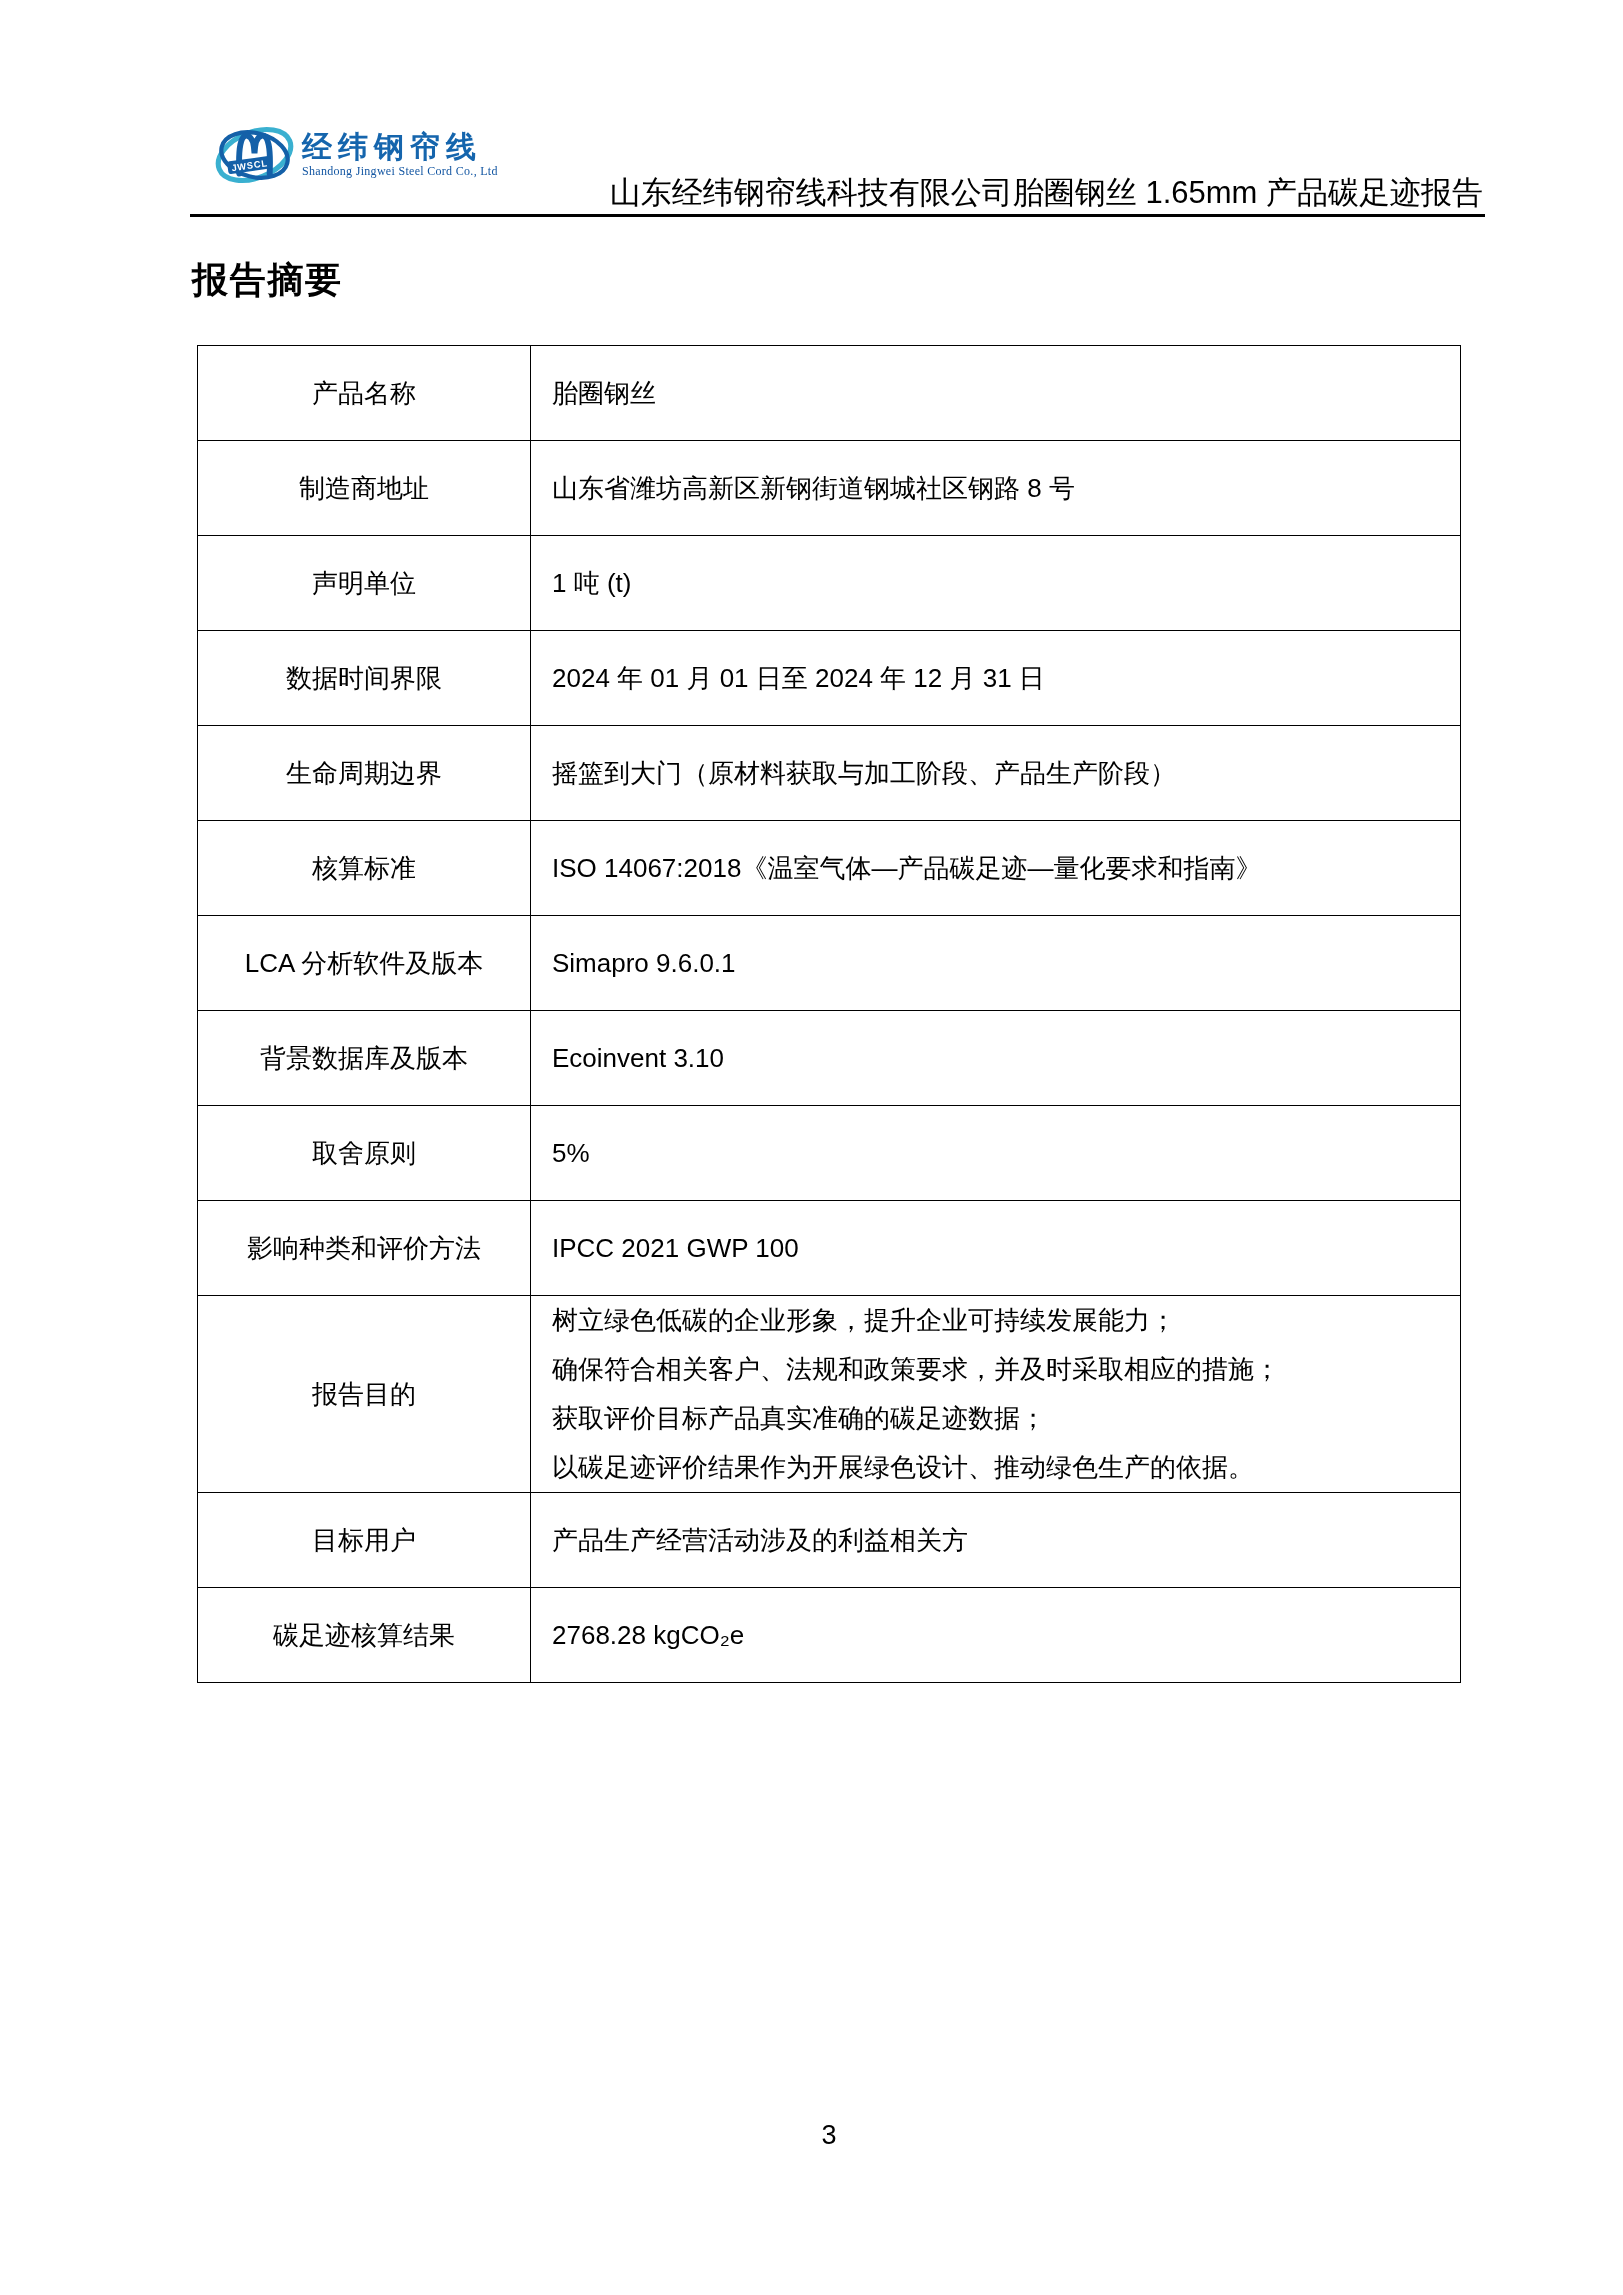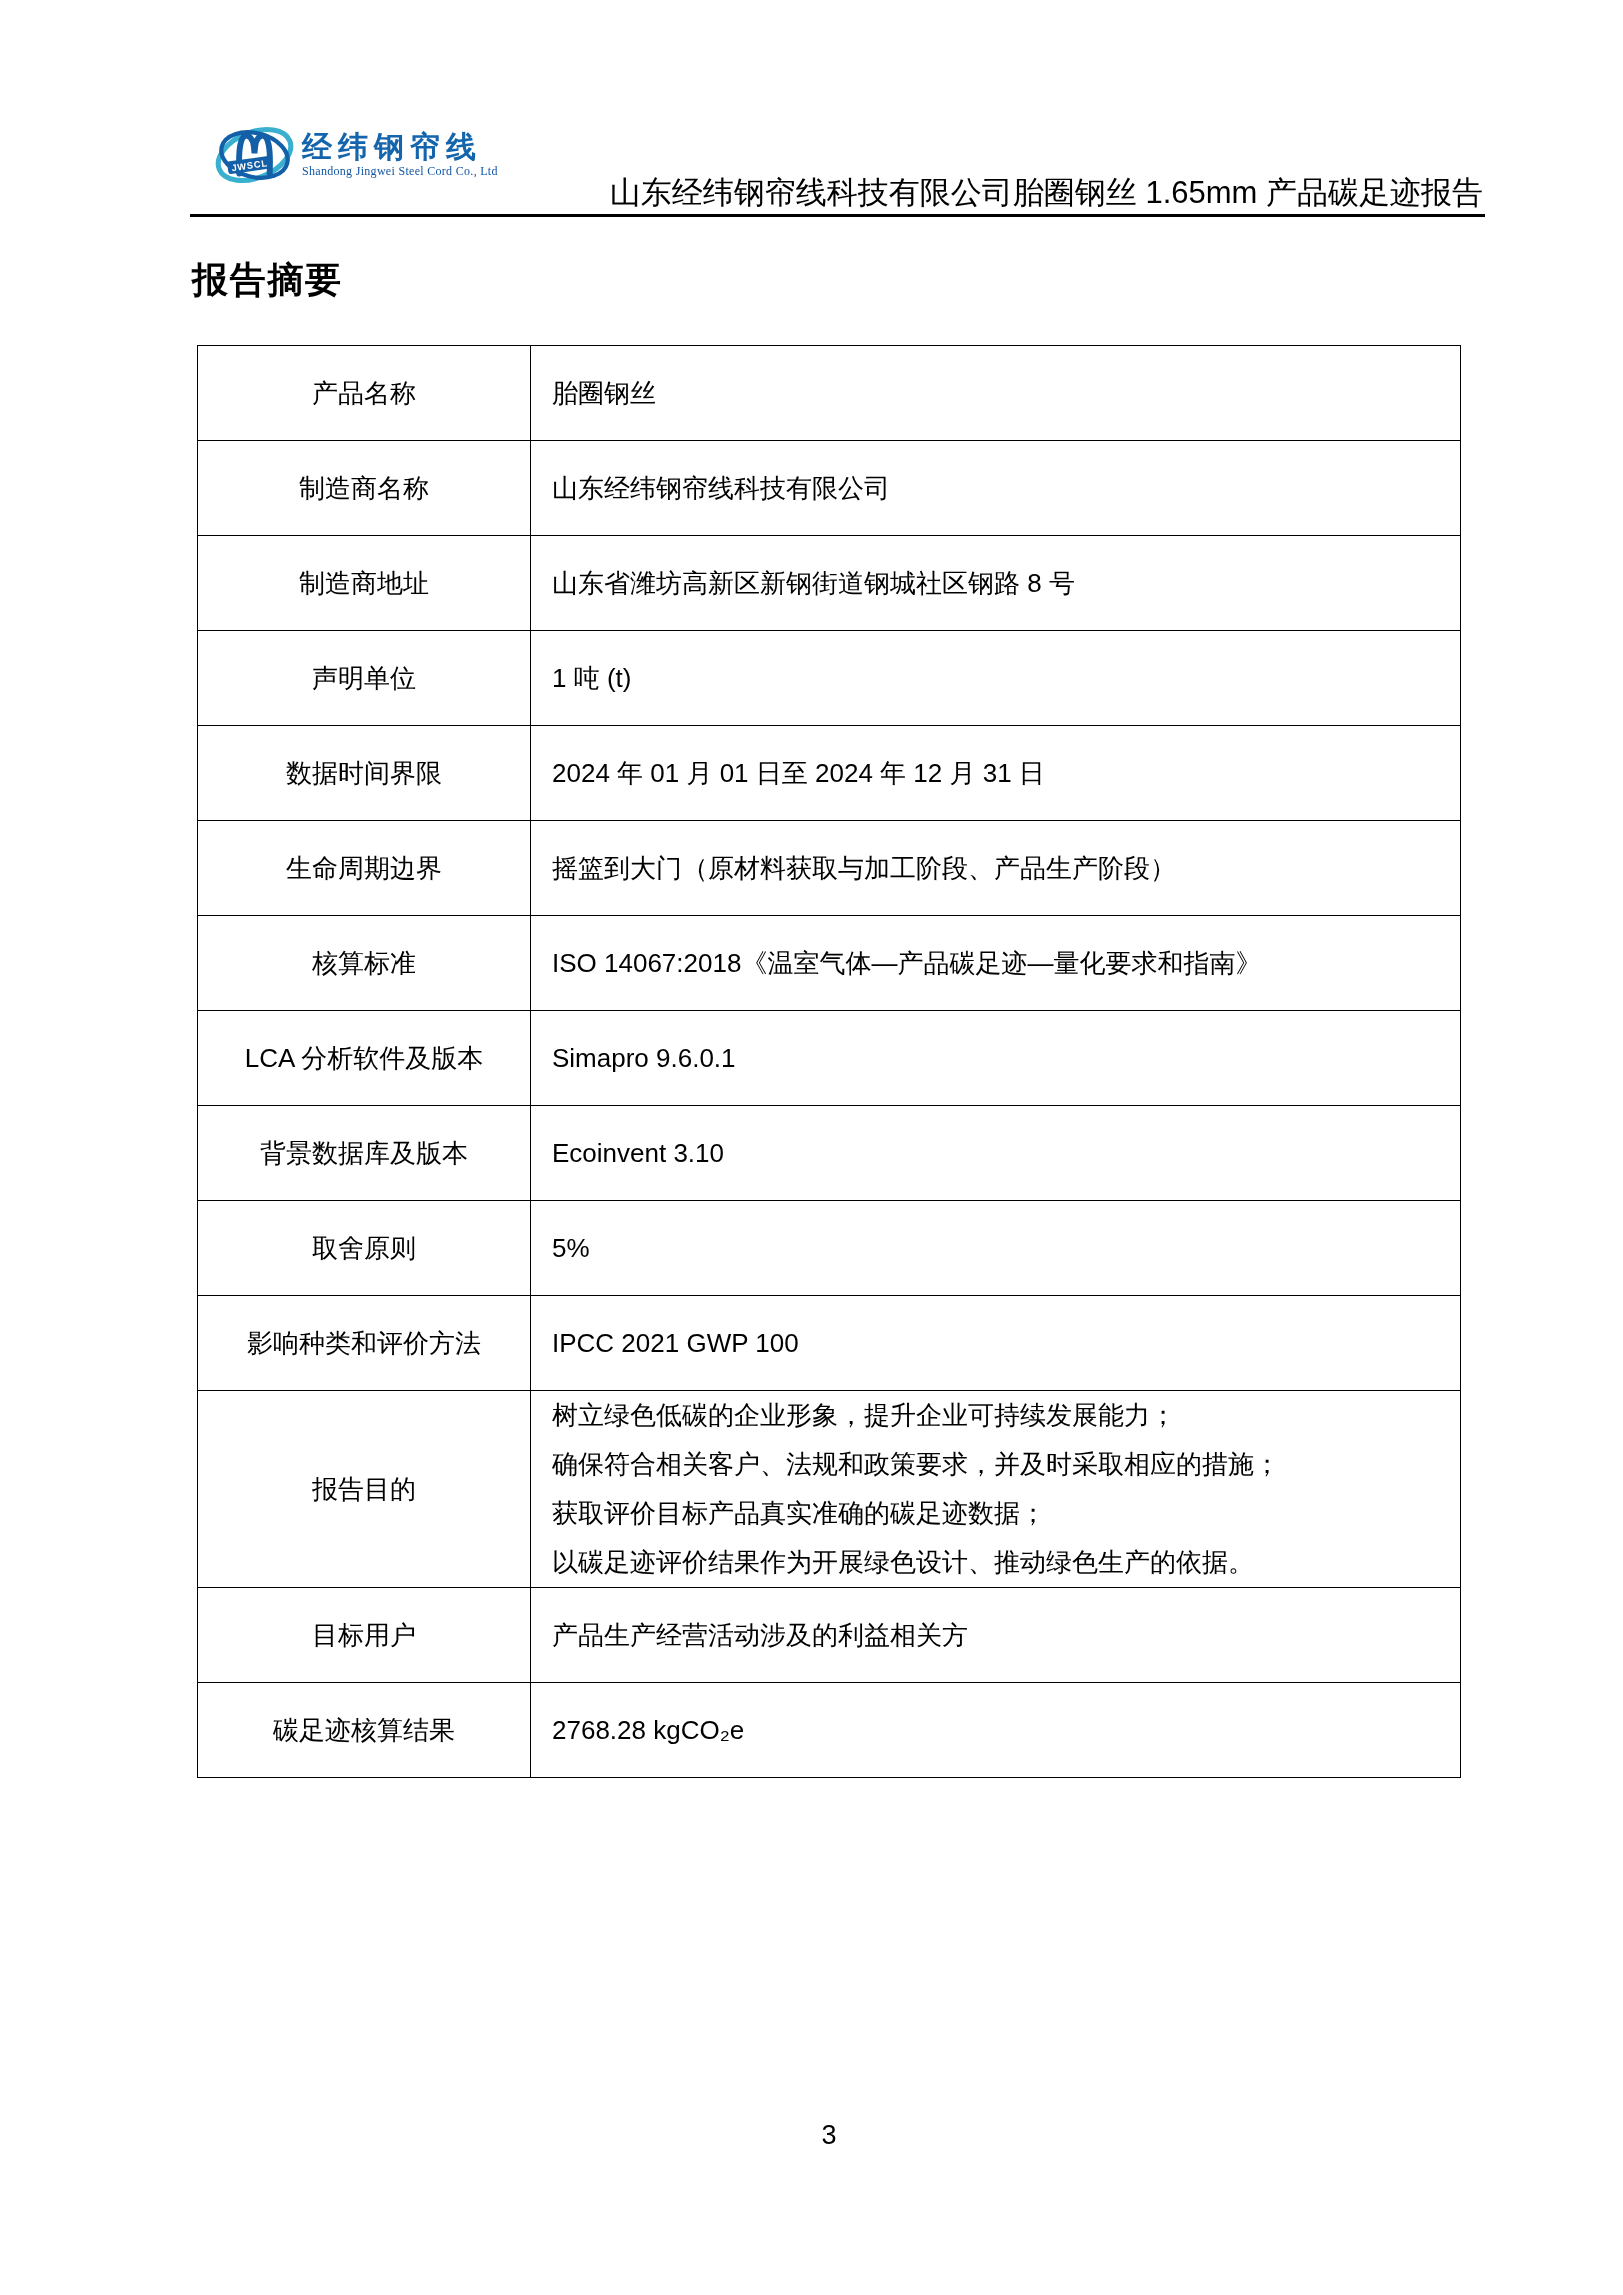--- a/index.html
+++ b/index.html
@@ -139,24 +139,20 @@
   <h1 class="section-heading">报告摘要</h1>
 
   <table class="summary-table">
     <tbody>
     <tr>
       <td class="cell-label">产品名称</td>
       <td class="cell-value">胎圈钢丝</td>
     </tr>
 
 
-    <tr>
-      <td class="cell-label">制造商名称</td>
-      <td class="cell-value">山东经纬钢帘线科技有限公司</td>
-    </tr>
 
     <tr>
       <td class="cell-label">制造商地址</td>
       <td class="cell-value">山东省潍坊高新区新钢街道钢城社区钢路 8 号</td>
     </tr>
 
     <tr>
       <td class="cell-label">声明单位</td>
       <td class="cell-value">1 吨 (t)</td>
     </tr>

